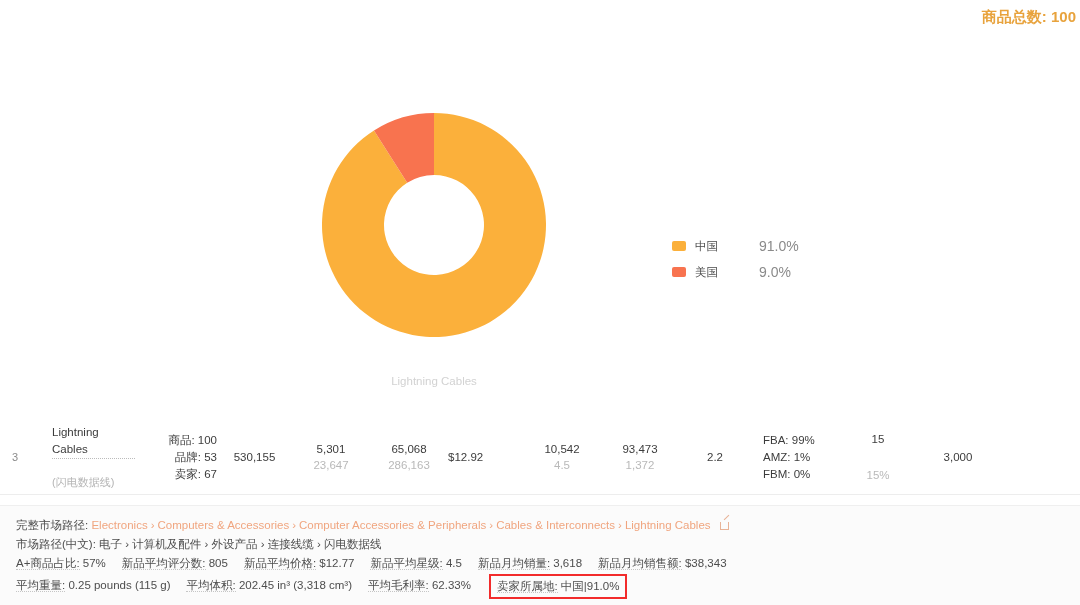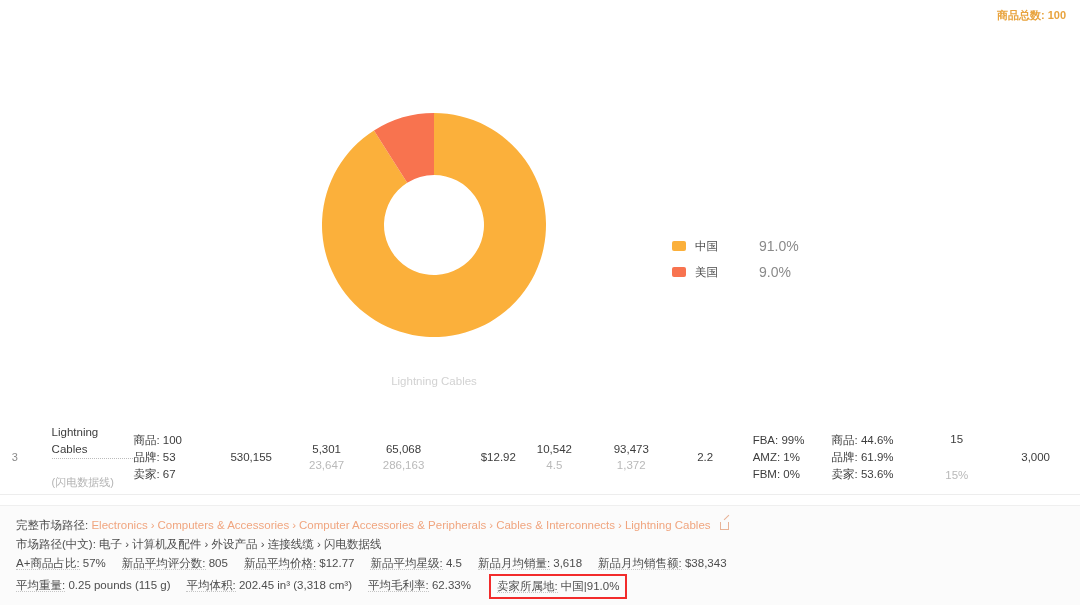--- a/index.html
+++ b/index.html
@@ -33,22 +33,22 @@
     display: inline-block; margin-left: 10px;
     width: 17px; height: 10px; background: #d8d8d8;
     border-radius: 2px; position: relative;
   }
   .cam-icon::after {
     content: ""; position: absolute; right: -4px; top: 1px;
     border-top: 4px solid transparent; border-bottom: 4px solid transparent;
     border-left: 5px solid #d8d8d8;
   }
   .hdr-total {
-    position: absolute; right: 14px; top: 8px;
-    font-size: 11px; color: #e8a33d; font-weight: bold;
+    position: absolute; right: 4px; top: 8px;
+    font-size: 15px; color: #e8a33d; font-weight: bold;
   }
 
   
   .chart-area {
     position: absolute; left: 0; top: 30px; width: 1080px; height: 390px;
   }
   .donut-wrap { position: absolute; left: 319px; top: 80px; width: 230px; height: 230px; }
   .donut-caption {
     position: absolute; left: 319px; top: 345px; width: 230px;
     text-align: center; font-size: 11.5px; color: #d2d2d2;
@@ -72,25 +72,25 @@
     font-size: 11.5px; color: #3c3c3c;
   }
   .cell { display: flex; flex-direction: column; justify-content: center; }
   .c-idx { width: 30px; text-align: center; color: #8b8b8b; font-size: 11px; }
   .c-name { width: 105px; padding-left: 22px; line-height: 17px; }
   .name-link {
     color: #3c3c3c; border-bottom: 1px dotted #bbb; display: inline;
     cursor: pointer;
   }
   .name-zh { color: #b4b4b4; font-size: 11px; display:block; margin-top:15px; }
-  .c-counts { width: 82px; line-height: 17px; }
+  .c-counts { width: 82px; line-height: 17px; text-align: right; }
   .c-num { width: 75px; text-align: center; }
   .c-stack { width: 78px; text-align: center; line-height: 16px; }
   .sub { color: #b9b9b9; }
-  .c-price { width: 75px; text-align: right; }
+  .c-price { width: 75px; text-align: left; }
   .c-rate { width: 72px; text-align: center; }
   .c-fba { width: 92px; padding-left: 12px; line-height: 17px; }
   .c-pct { width: 92px; line-height: 17px; }
   .c-rank { width: 70px; text-align: center; line-height: 16px; gap: 20px; }
   .c-last { width: 90px; text-align: center; }
 
   
   .detail {
     position: absolute; left: 0; top: 505px; width: 1080px; height: 100px;
     background: #fbfbfb; border-top: 1px solid #efefef;
@@ -179,25 +179,20 @@
     <div class="cell c-stack">
       <span>93,473</span>
       <span class="sub">1,372</span>
     </div>
     <div class="cell c-rate">2.2</div>
     <div class="cell c-fba">
       <span>FBA: 99%</span>
       <span>AMZ: 1%</span>
       <span>FBM: 0%</span>
     </div>
-    <div class="cell c-pct">
-      <span>商品: 44.6%</span>
-      <span>品牌: 61.9%</span>
-      <span>卖家: 53.6%</span>
-    </div>
     <div class="cell c-rank">
       <span>15</span>
       <span class="sub">15%</span>
     </div>
     <div class="cell c-last">3,000</div>
   </div>
 
   <div class="detail">
     <div class="detail-line">
       <span class="dl-label">完整市场路径:</span>

